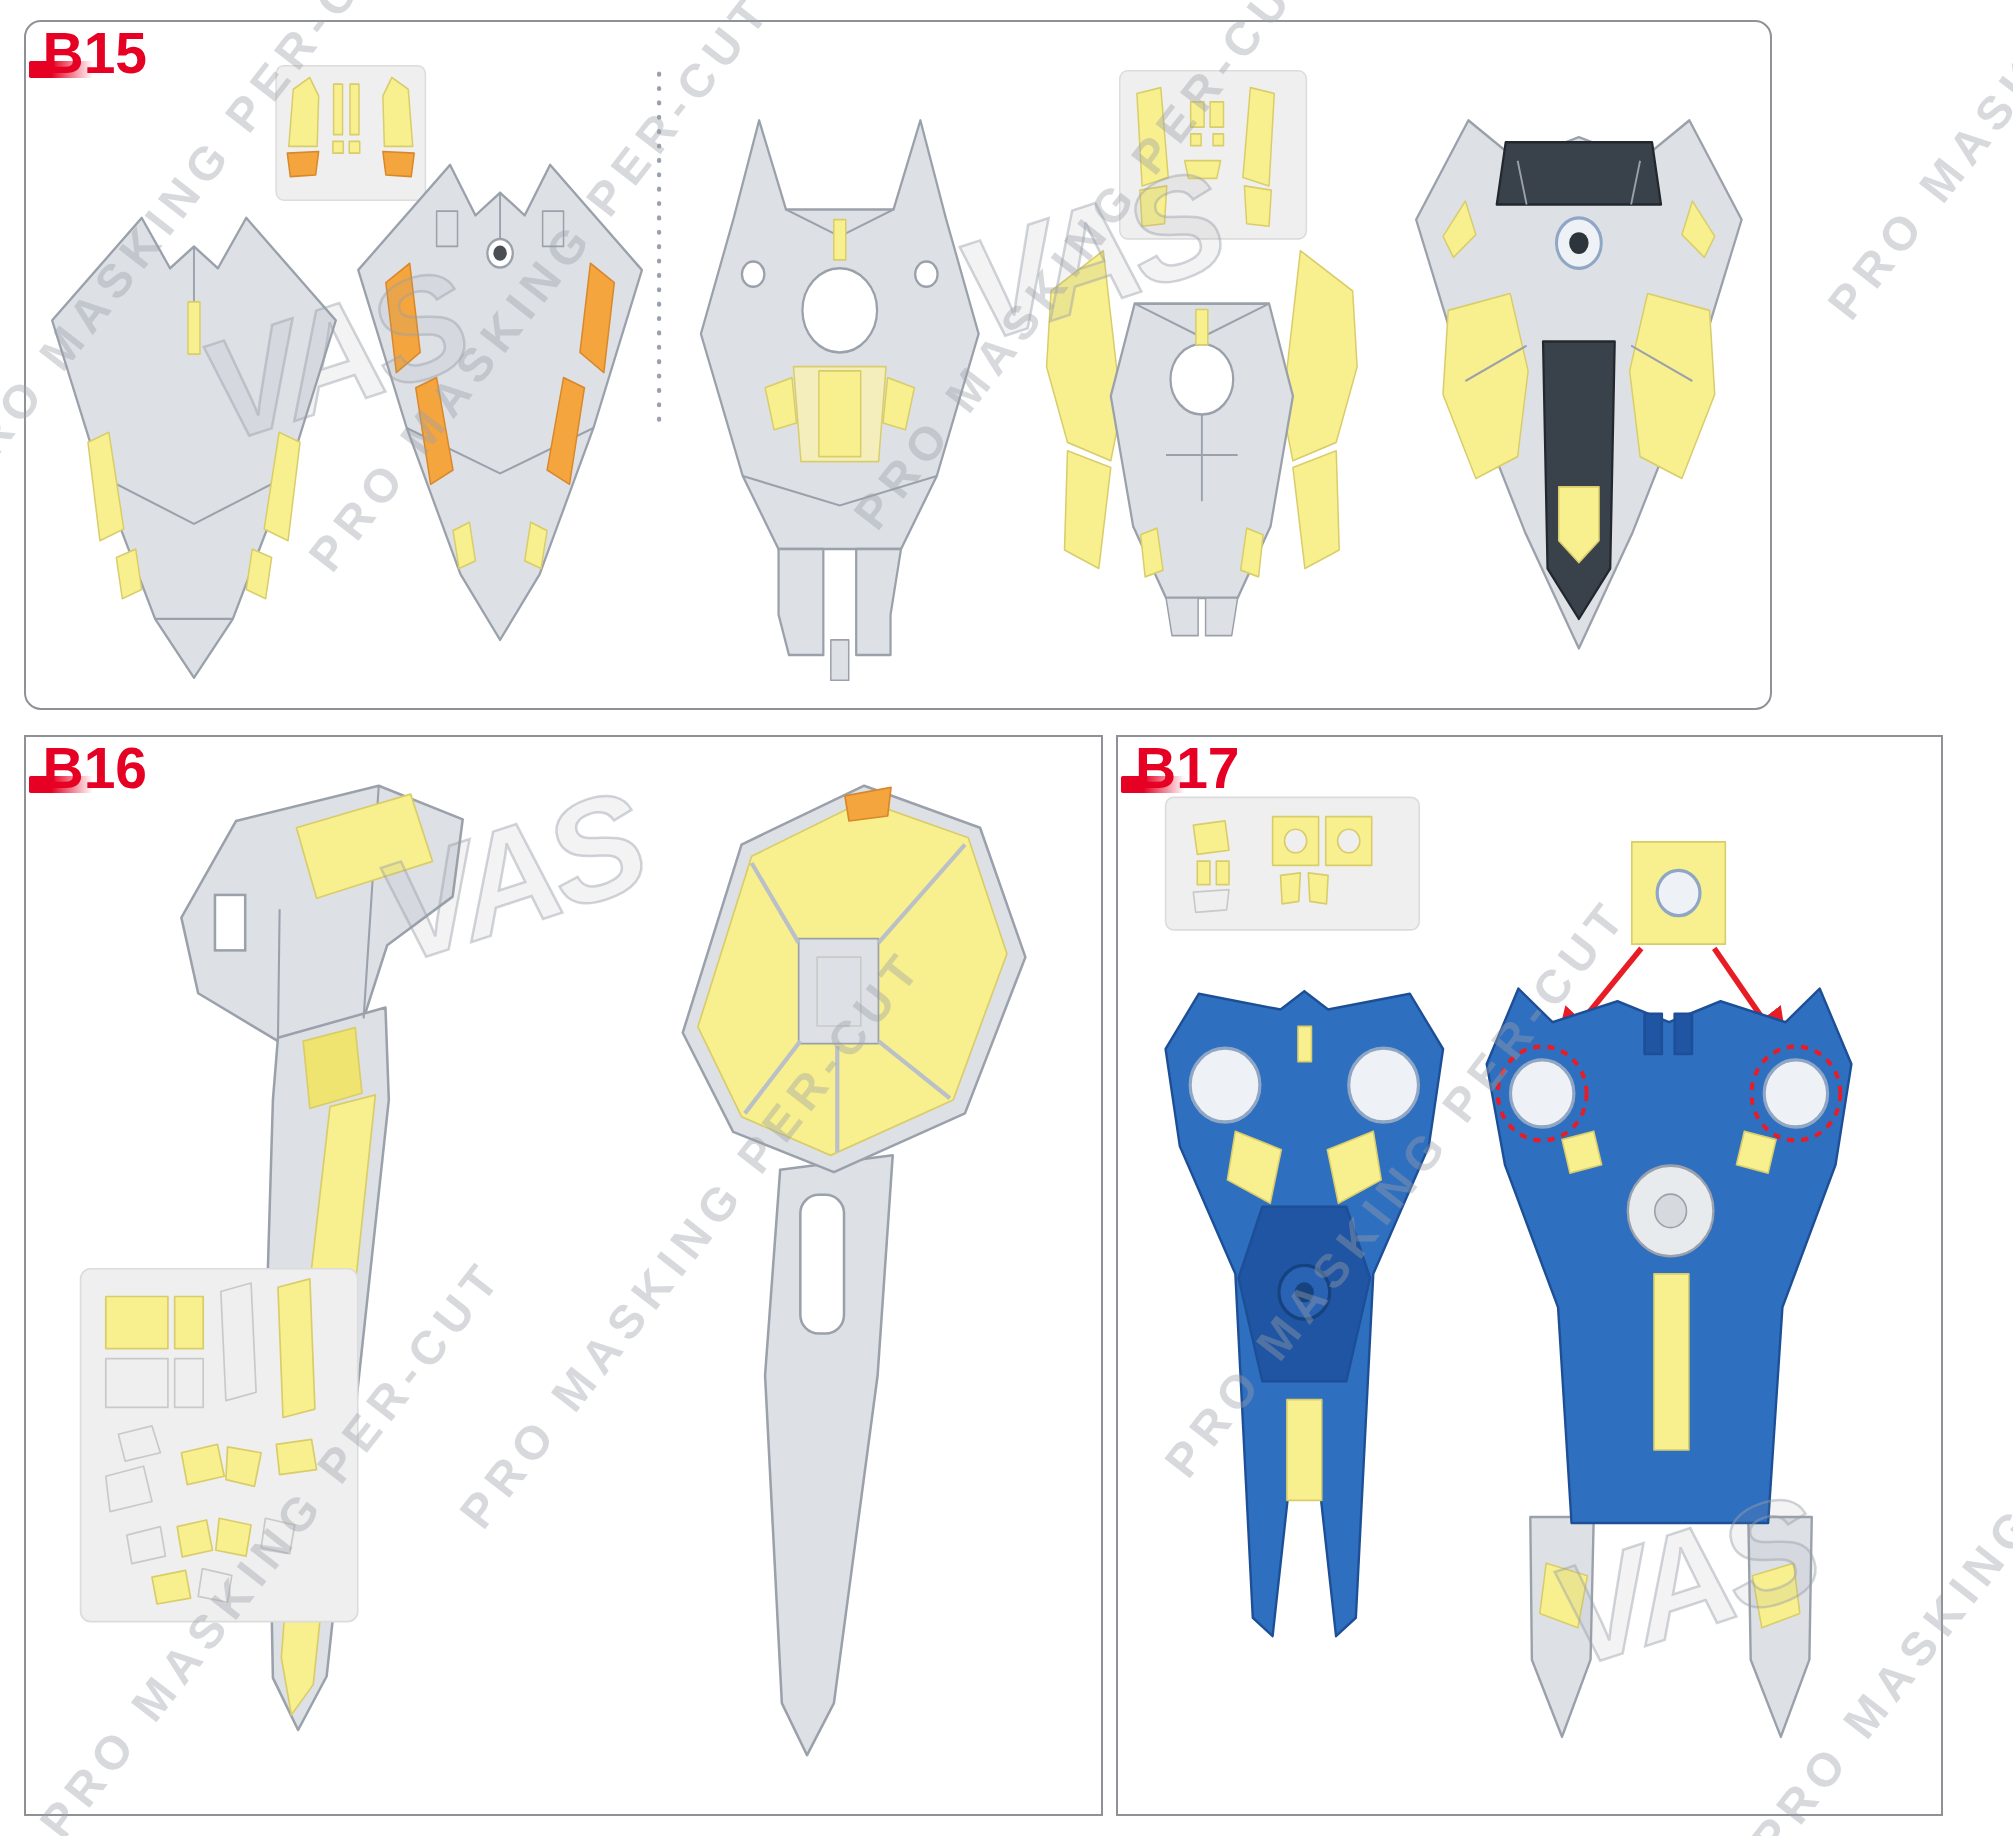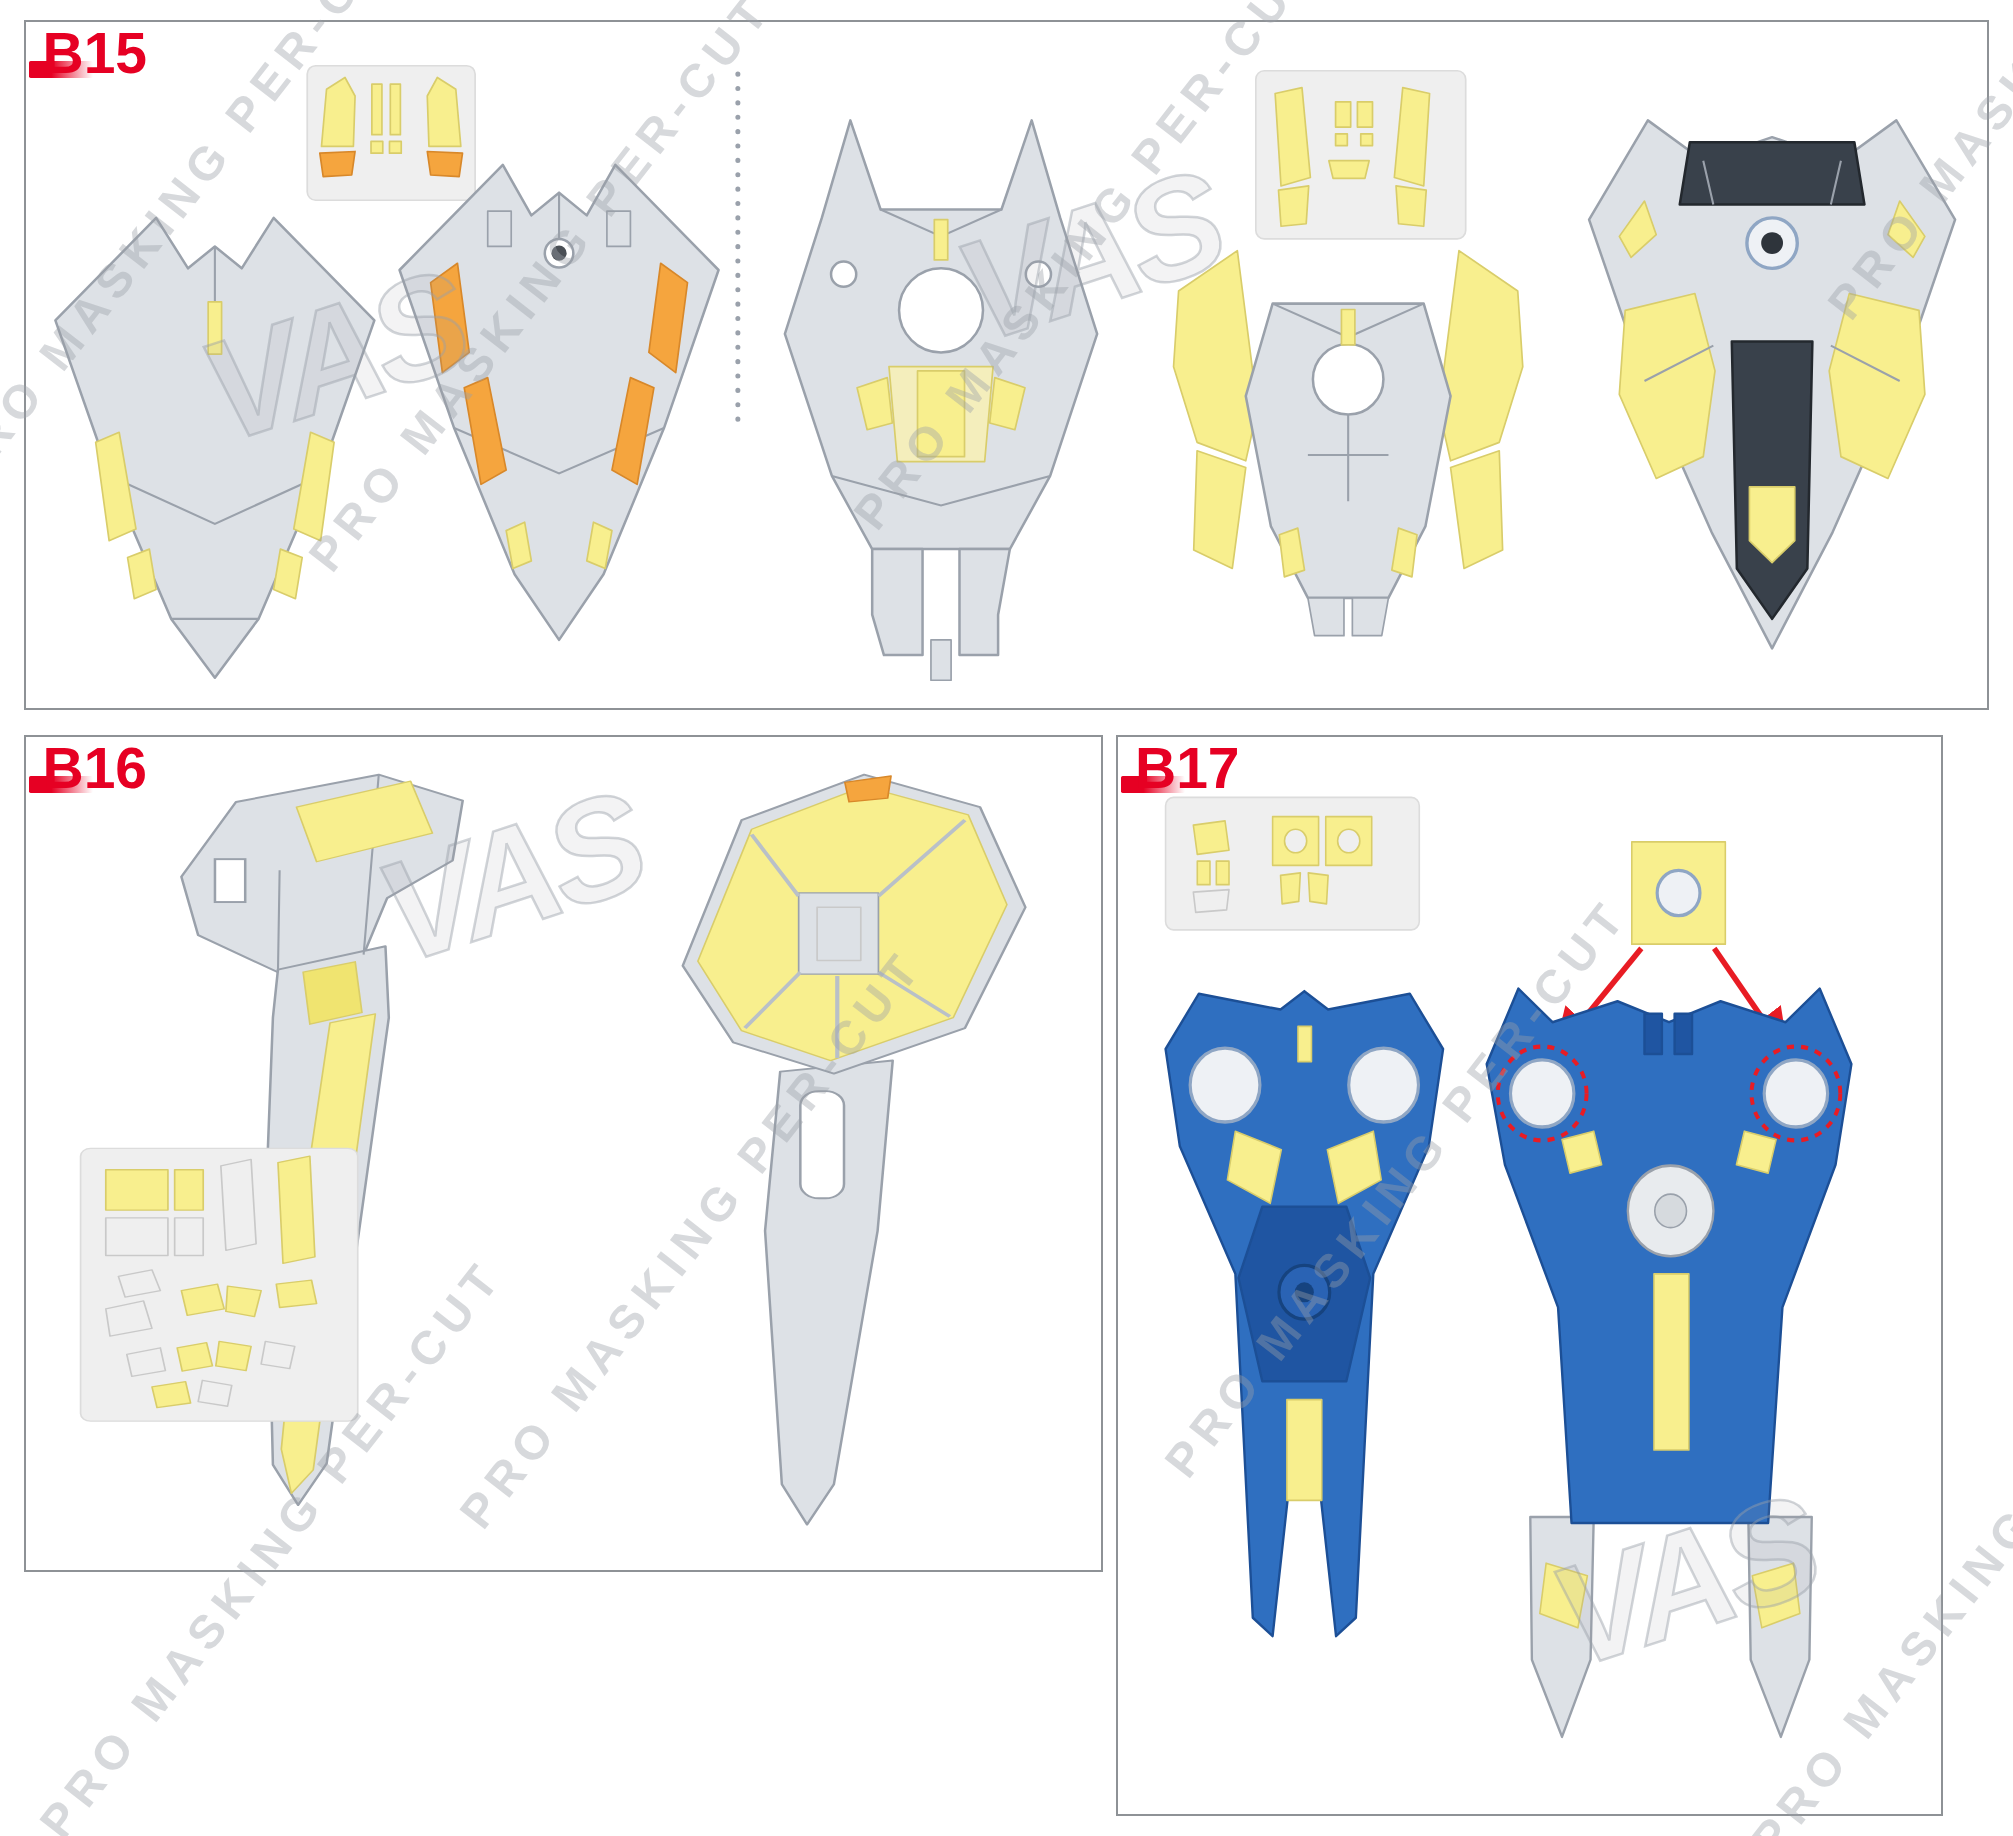--- a/index.html
+++ b/index.html
@@ -21,22 +21,22 @@
     --sheet-edge:#dcdcdc;
     --sheet-line:#c9c9c9;
     --hole-fill:#eef1f5;
     --arrow-red:#e81c24;
     --wm-color:rgba(154,160,168,0.40);
   }
   html,body{margin:0;padding:0;background:#ffffff;}
   .sheet{position:relative;width:2014px;height:1837px;background:#ffffff;overflow:hidden;
          font-family:"Liberation Sans",sans-serif;}
   .panel{position:absolute;border:2.5px solid var(--panel-border);background:#ffffff;box-sizing:border-box;}
-  #panel-b15{left:23.5px;top:20px;width:1965px;height:690px;}
-  #panel-b16{left:23.5px;top:735px;width:1079px;height:837px;}
+  #panel-b15{left:23.5px;top:20px;width:1748px;height:690px;border-radius:17px;}
+  #panel-b16{left:23.5px;top:735px;width:1079px;height:1081px;}
   #panel-b17{left:1116px;top:735px;width:827px;height:1081px;}
   .panel svg{position:absolute;left:0;top:0;width:100%;height:100%;}
   .panel-label{position:absolute;top:3.4px;left:17px;font-size:57px;font-weight:bold;
                color:var(--label-red);z-index:6;line-height:1;}
   .label-accent{position:absolute;top:39px;left:3.4px;width:64px;height:17px;z-index:5;
                 background:linear-gradient(90deg,var(--label-red) 35%, rgba(230,0,35,0));border-radius:1.7px;}
 
   
   .part{fill:var(--part-gray);stroke:var(--part-line);stroke-width:3;stroke-linejoin:round;}
   .part2{fill:var(--part-gray);stroke:var(--part-line);stroke-width:2;stroke-linejoin:round;}

